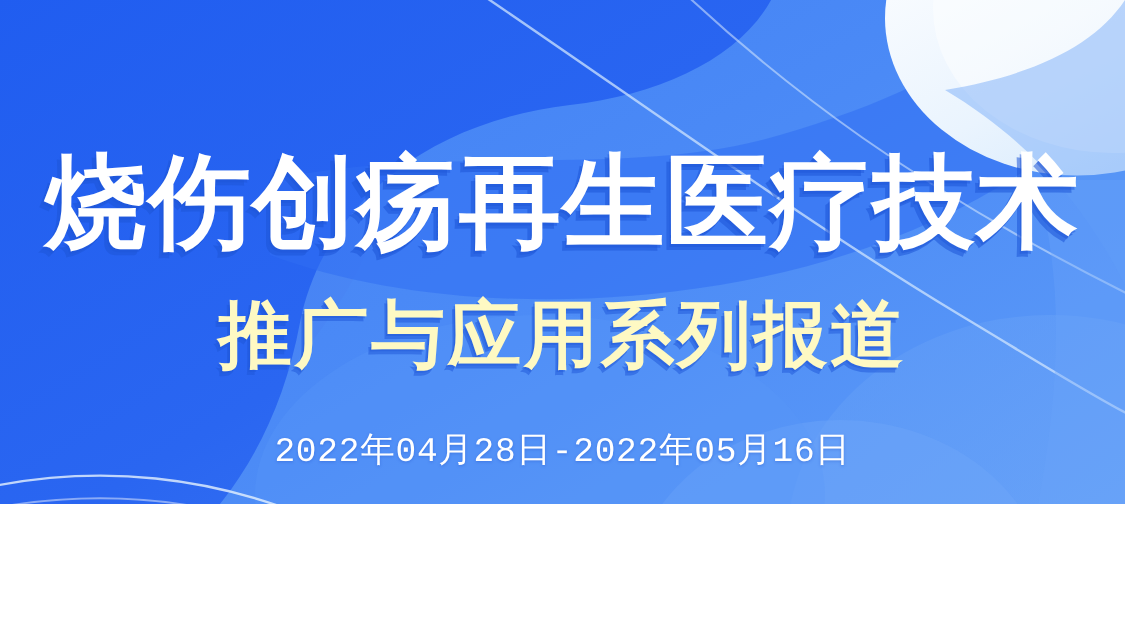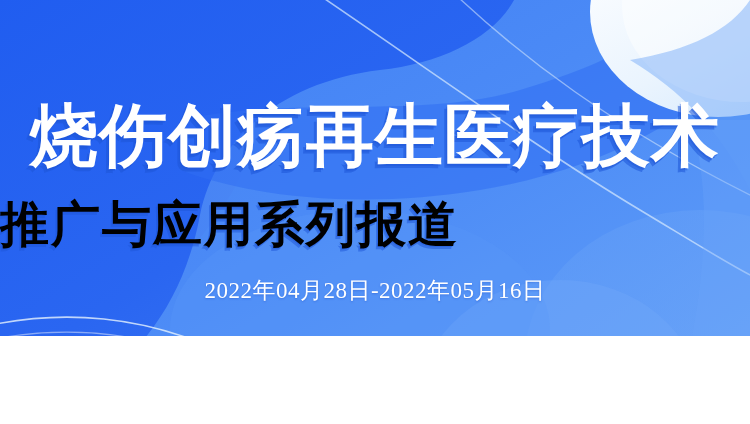--- a/index.html
+++ b/index.html
@@ -53,45 +53,46 @@
       -3px 4px 0 rgba(30,85,215,.55),
       -1px 2px 0 rgba(30,85,215,.45);
   }
 
   .title-sub{
     margin:0;
     position:absolute;
     top:200px;
     left:0;
     right:0;
+    text-align:center;
     font-size:49px;
     line-height:1;
     font-weight:700;
-    color:#000000;
+    color:#fef9c3;
     letter-spacing:2px;
     white-space:nowrap;
     text-shadow:
       -2px 3px 0 rgba(30,85,215,.50),
       -1px 1px 0 rgba(30,85,215,.40);
   }
 
   .date-range{
-    margin:1px;
+    margin:12px;
     position:absolute;
     top:278px;
     left:0;
     right:0;
     text-align:center;
     font-size:23px;
     line-height:1;
     font-weight:400;
     color:#ffffff;
     letter-spacing:.5px;
     white-space:nowrap;
-    font-family:Liberation Serif, serif;
+    font-family:Liberation Mono, monospace;
     text-shadow:0 1px 2px rgba(25,70,190,.35);
   }
 </style>
 </head>
 <body>
 
 <div class="banner">
 
   <svg class="bg-art" viewBox="0 0 750 424" preserveAspectRatio="none" xmlns="http://www.w3.org/2000/svg">
     <defs>

